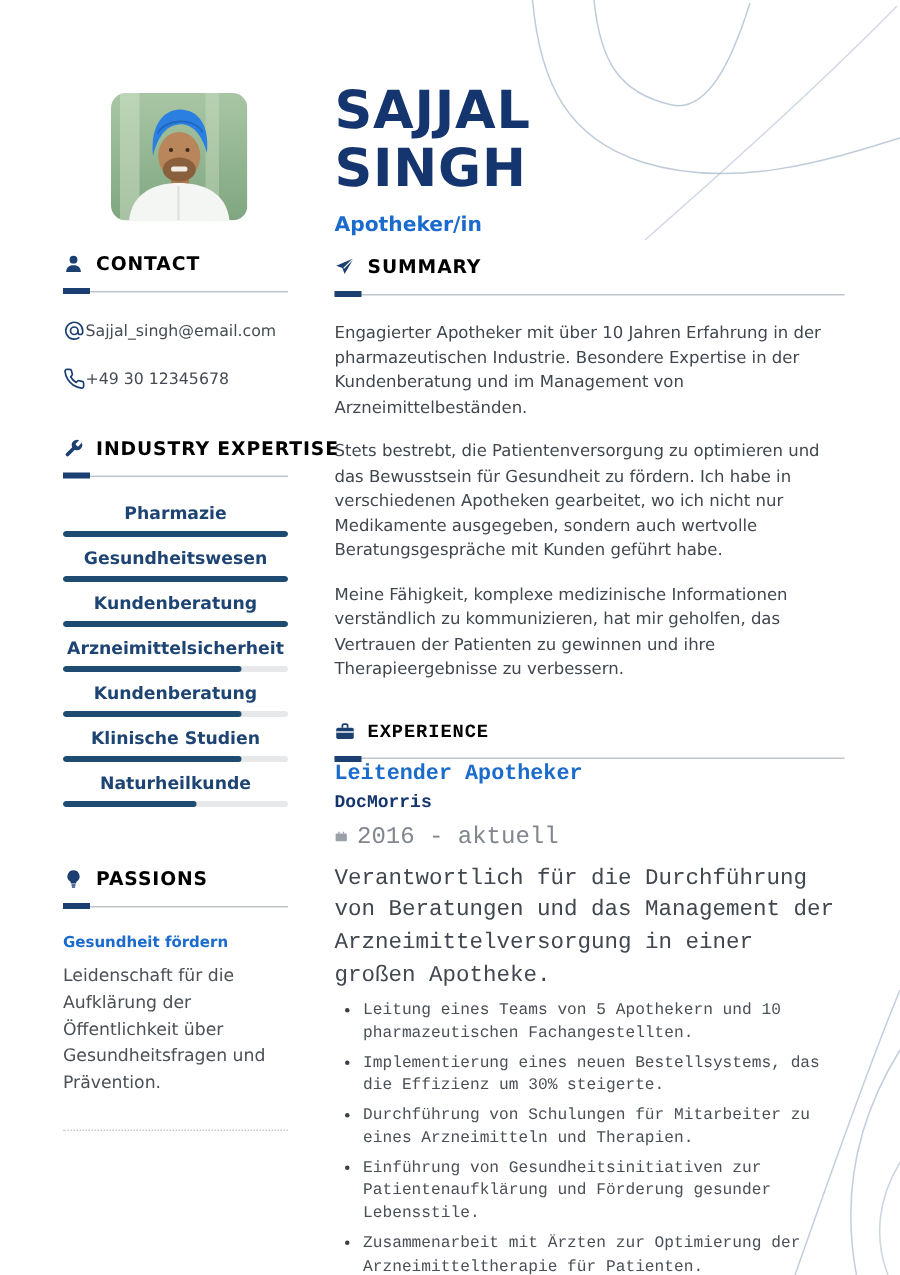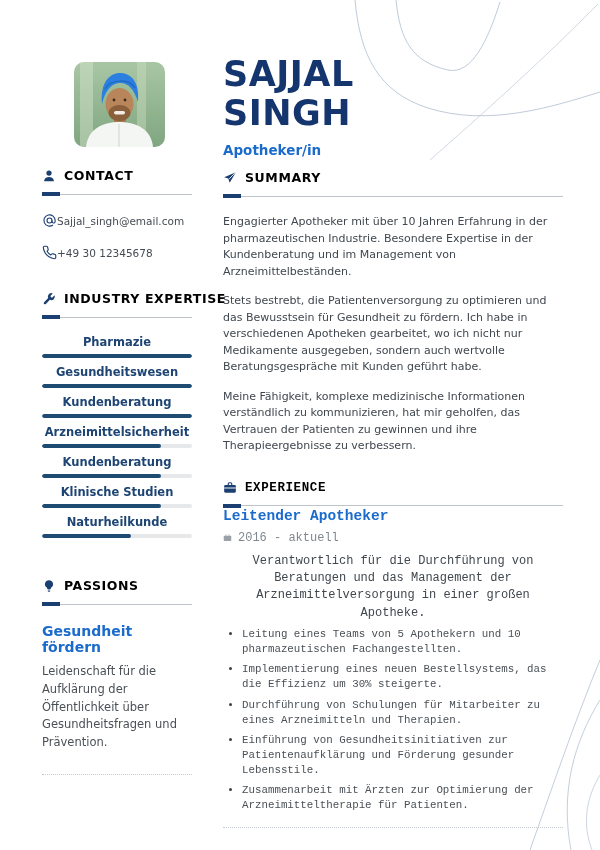--- a/index.html
+++ b/index.html
@@ -35,36 +35,36 @@
   .contact-item .val { font-size:10.5px; color:#454b52; }
 
   
   .skill-list { margin-top:16px;text-align:center; }
   .skill { margin-bottom:7px; }
   .skill-name { font-size:11.5px; font-weight:bold; color:#1d4473; margin-bottom:5px; }
   .skill-bar { width:100%; height:4px; border-radius:3px; background:#e6e8ea; overflow:hidden; }
   .skill-fill { height:100%; border-radius:3px; background:#1e4b72; }
 
   
-  .passion-head { margin-top:17px; font-size:14px; font-weight:bold; color:#1a6bcc; }
+  .passion-head { margin-top:17px; font-size:10px; font-weight:bold; color:#1a6bcc; }
   .passion-text { margin-top:8px; font-size:11.5px; line-height:1.55; color:#4a5056; }
   .dot-rule { border:none; border-top:1px dotted #c6cbd2; margin-top:22px; }
 
   
   .sum-paras { margin-top:16px; }
   .sum-paras p { font-size:11px; line-height:1.5; color:#40474e; margin-bottom:13px; }
 
   
   .sec-exp { margin-top:26px;font-family:Liberation Mono, monospace; }
   .job { }
   .job-name { font-size:14.5px; font-weight:bold; color:#1a6bcc; }
   .job-company { margin-top:4px; font-size:12px; font-weight:bold; color:#15356e; }
-  .job-dates { margin-top:7px; display:flex; align-items:center; gap:6px; font-size:12px; color:#81878e; }
+  .job-dates { margin-top:7px; display:flex; align-items:center; gap:6px; font-size:16px; color:#81878e; }
   .job-dates .ic { width:9px; height:9px; color:#9aa0a8; display:flex; }
-  .job-desc { margin-top:8px; font-size:12px; line-height:1.45; color:#40474e;text-align:center; }
+  .job-desc { margin-top:8px; font-size:15px; line-height:1.45; color:#40474e; }
   .job-bullets { margin-top:5px; padding-left:19px; }
   .job-bullets li { font-size:10.8px; line-height:1.4; color:#4a5056; margin-bottom:5px; }
   .job-bullets li::marker { color:#3a4047; }
   .job-sep { border:none; border-top:1px dotted #c6cbd2; margin:14px 0 0 0; }
 </style>
 </head>
 <body>
 
 <div class="page">
 
@@ -261,20 +261,21 @@
         </span>
         <span class="sec-title">EXPERIENCE</span>
       </div>
       <div class="sec-rule">
           <div class="line"></div>
           <div class="dash"></div>
         </div>
 
       <div class="job">
         <div class="job-name">Leitender Apotheker</div>
+        <div class="job-company">DocMorris</div>
         <div class="job-dates">
           <span class="ic">
             <svg width="9" height="9" viewBox="0 0 24 24" fill="#9aa0a8">
                 <rect x="2" y="7" width="20" height="14" rx="2"></rect>
                 <path d="M8 7V4 M16 7V4" stroke="#9aa0a8" stroke-width="2.5"></path>
               </svg>
           </span>
           <span>2016 - aktuell</span>
         </div>
         <div class="job-desc">Verantwortlich für die Durchführung von Beratungen und das Management der Arzneimittelversorgung in einer großen Apotheke.</div>

